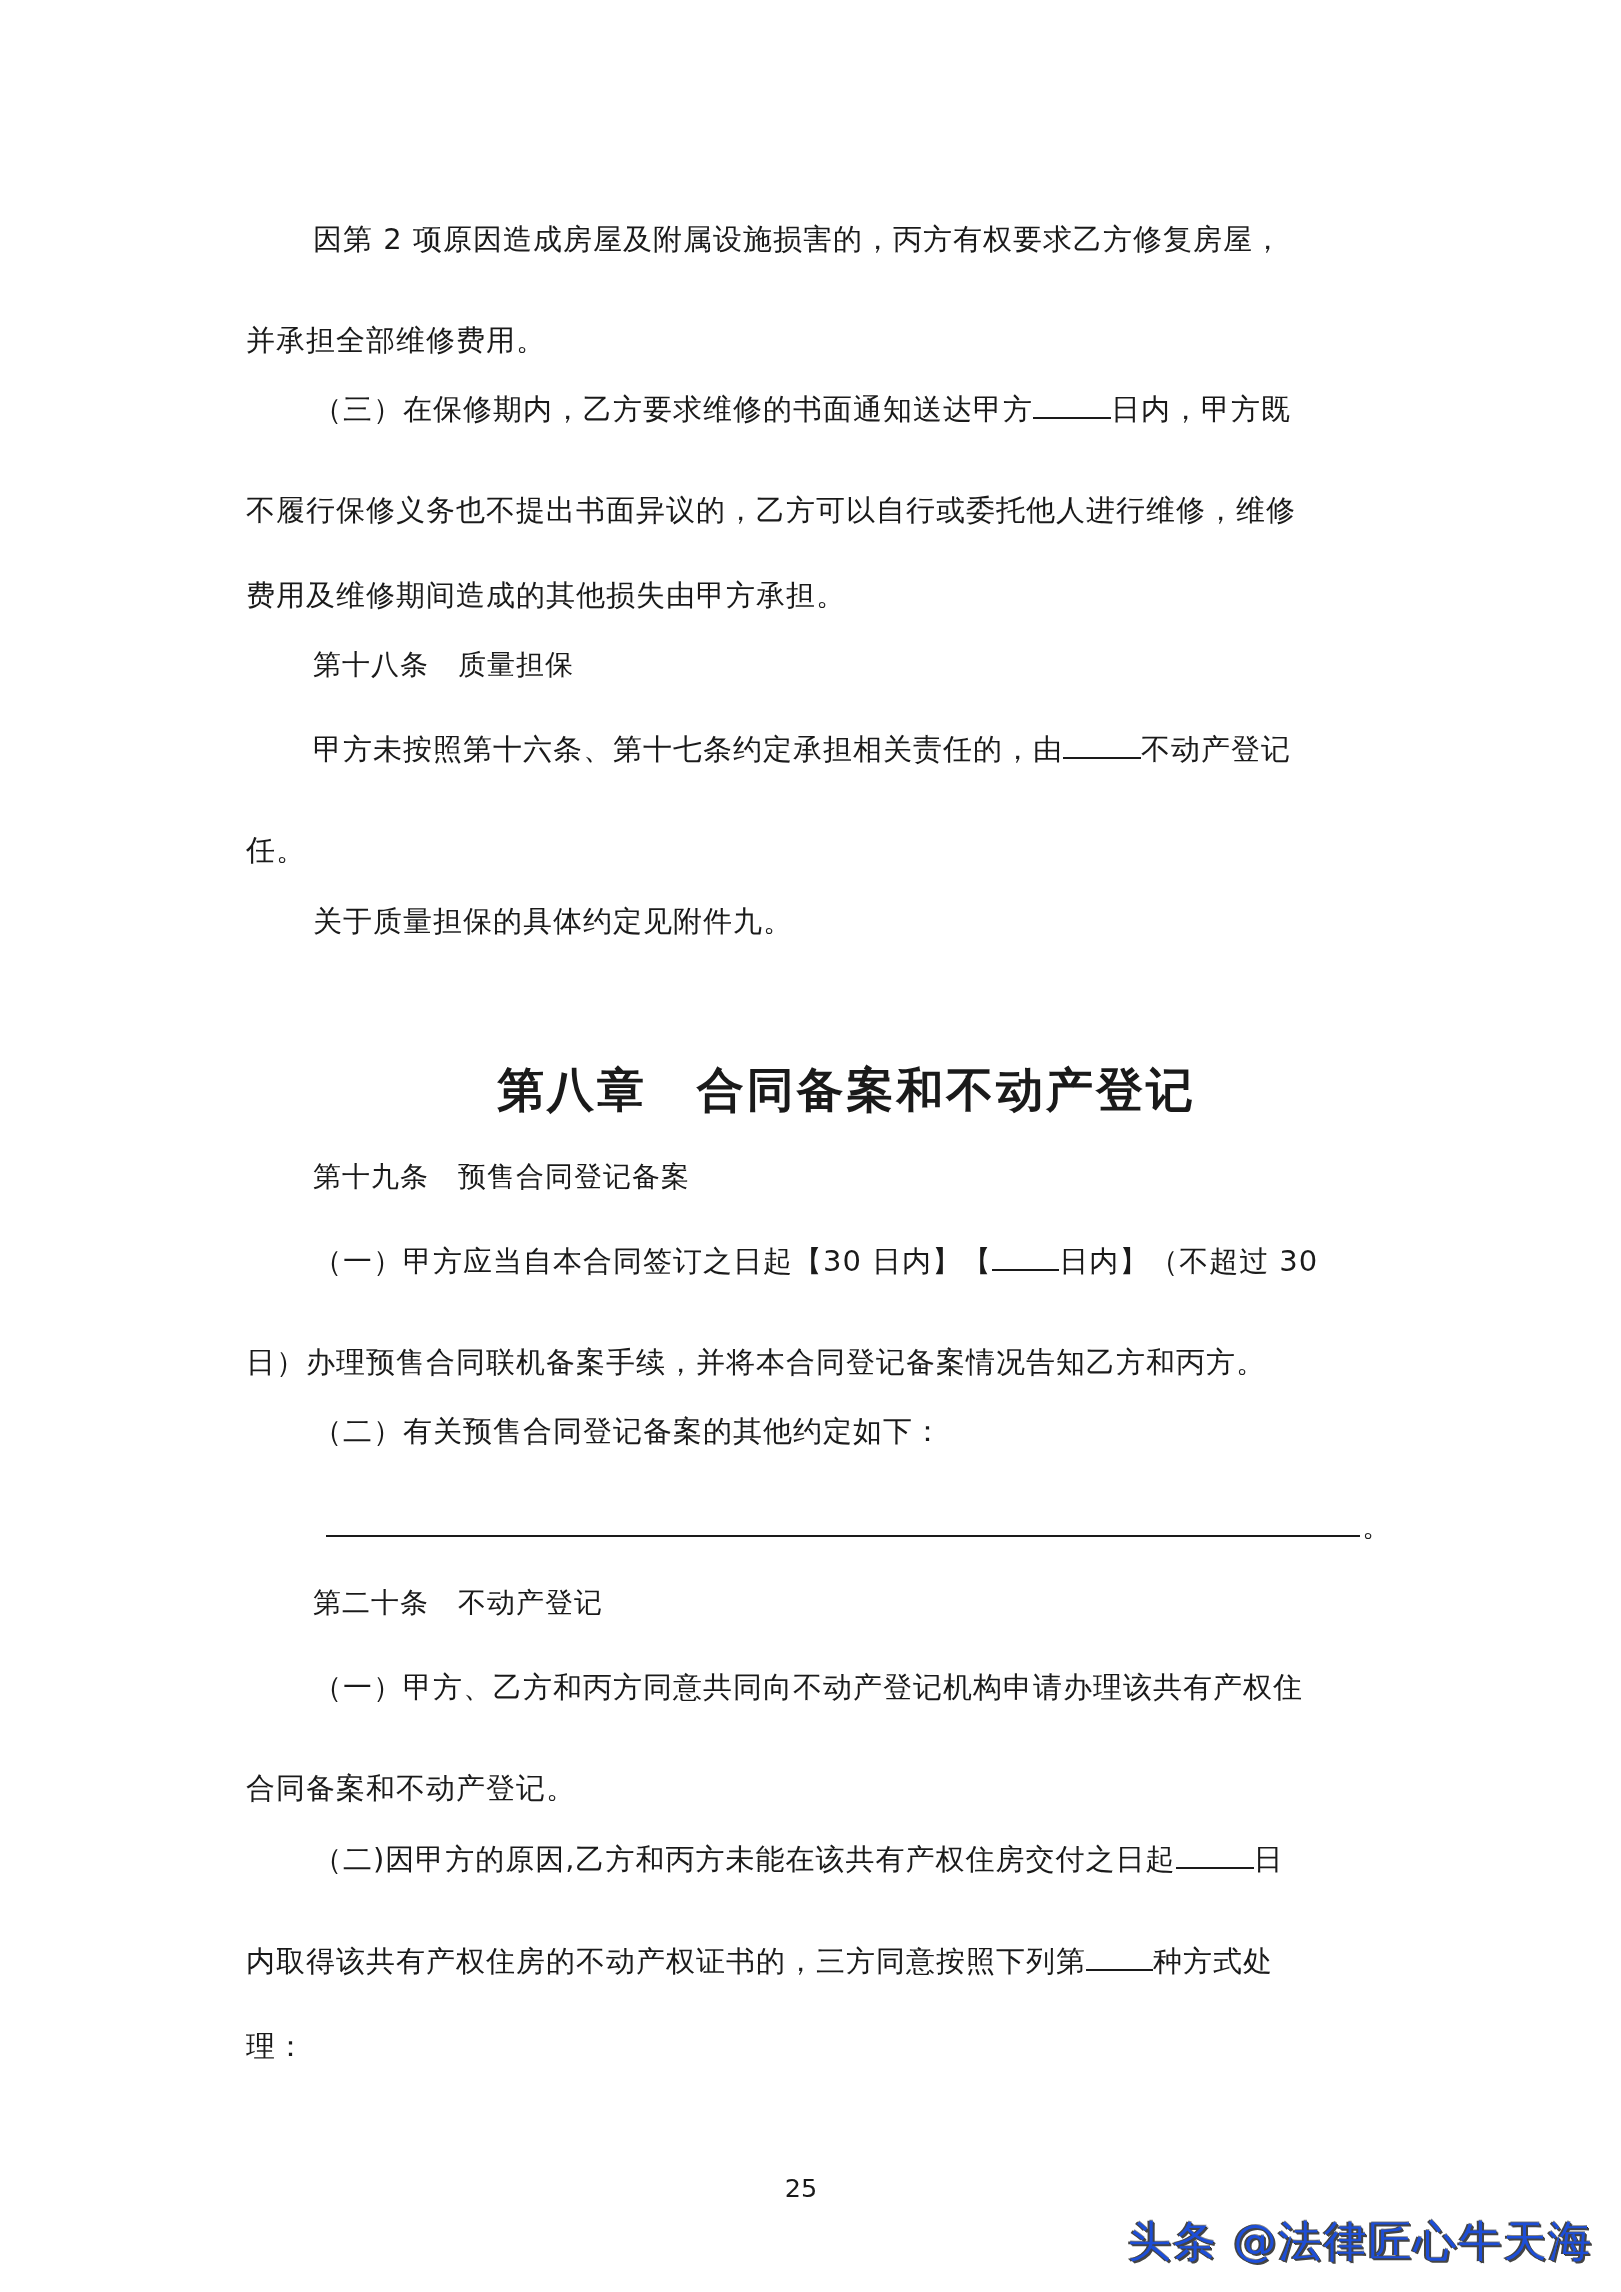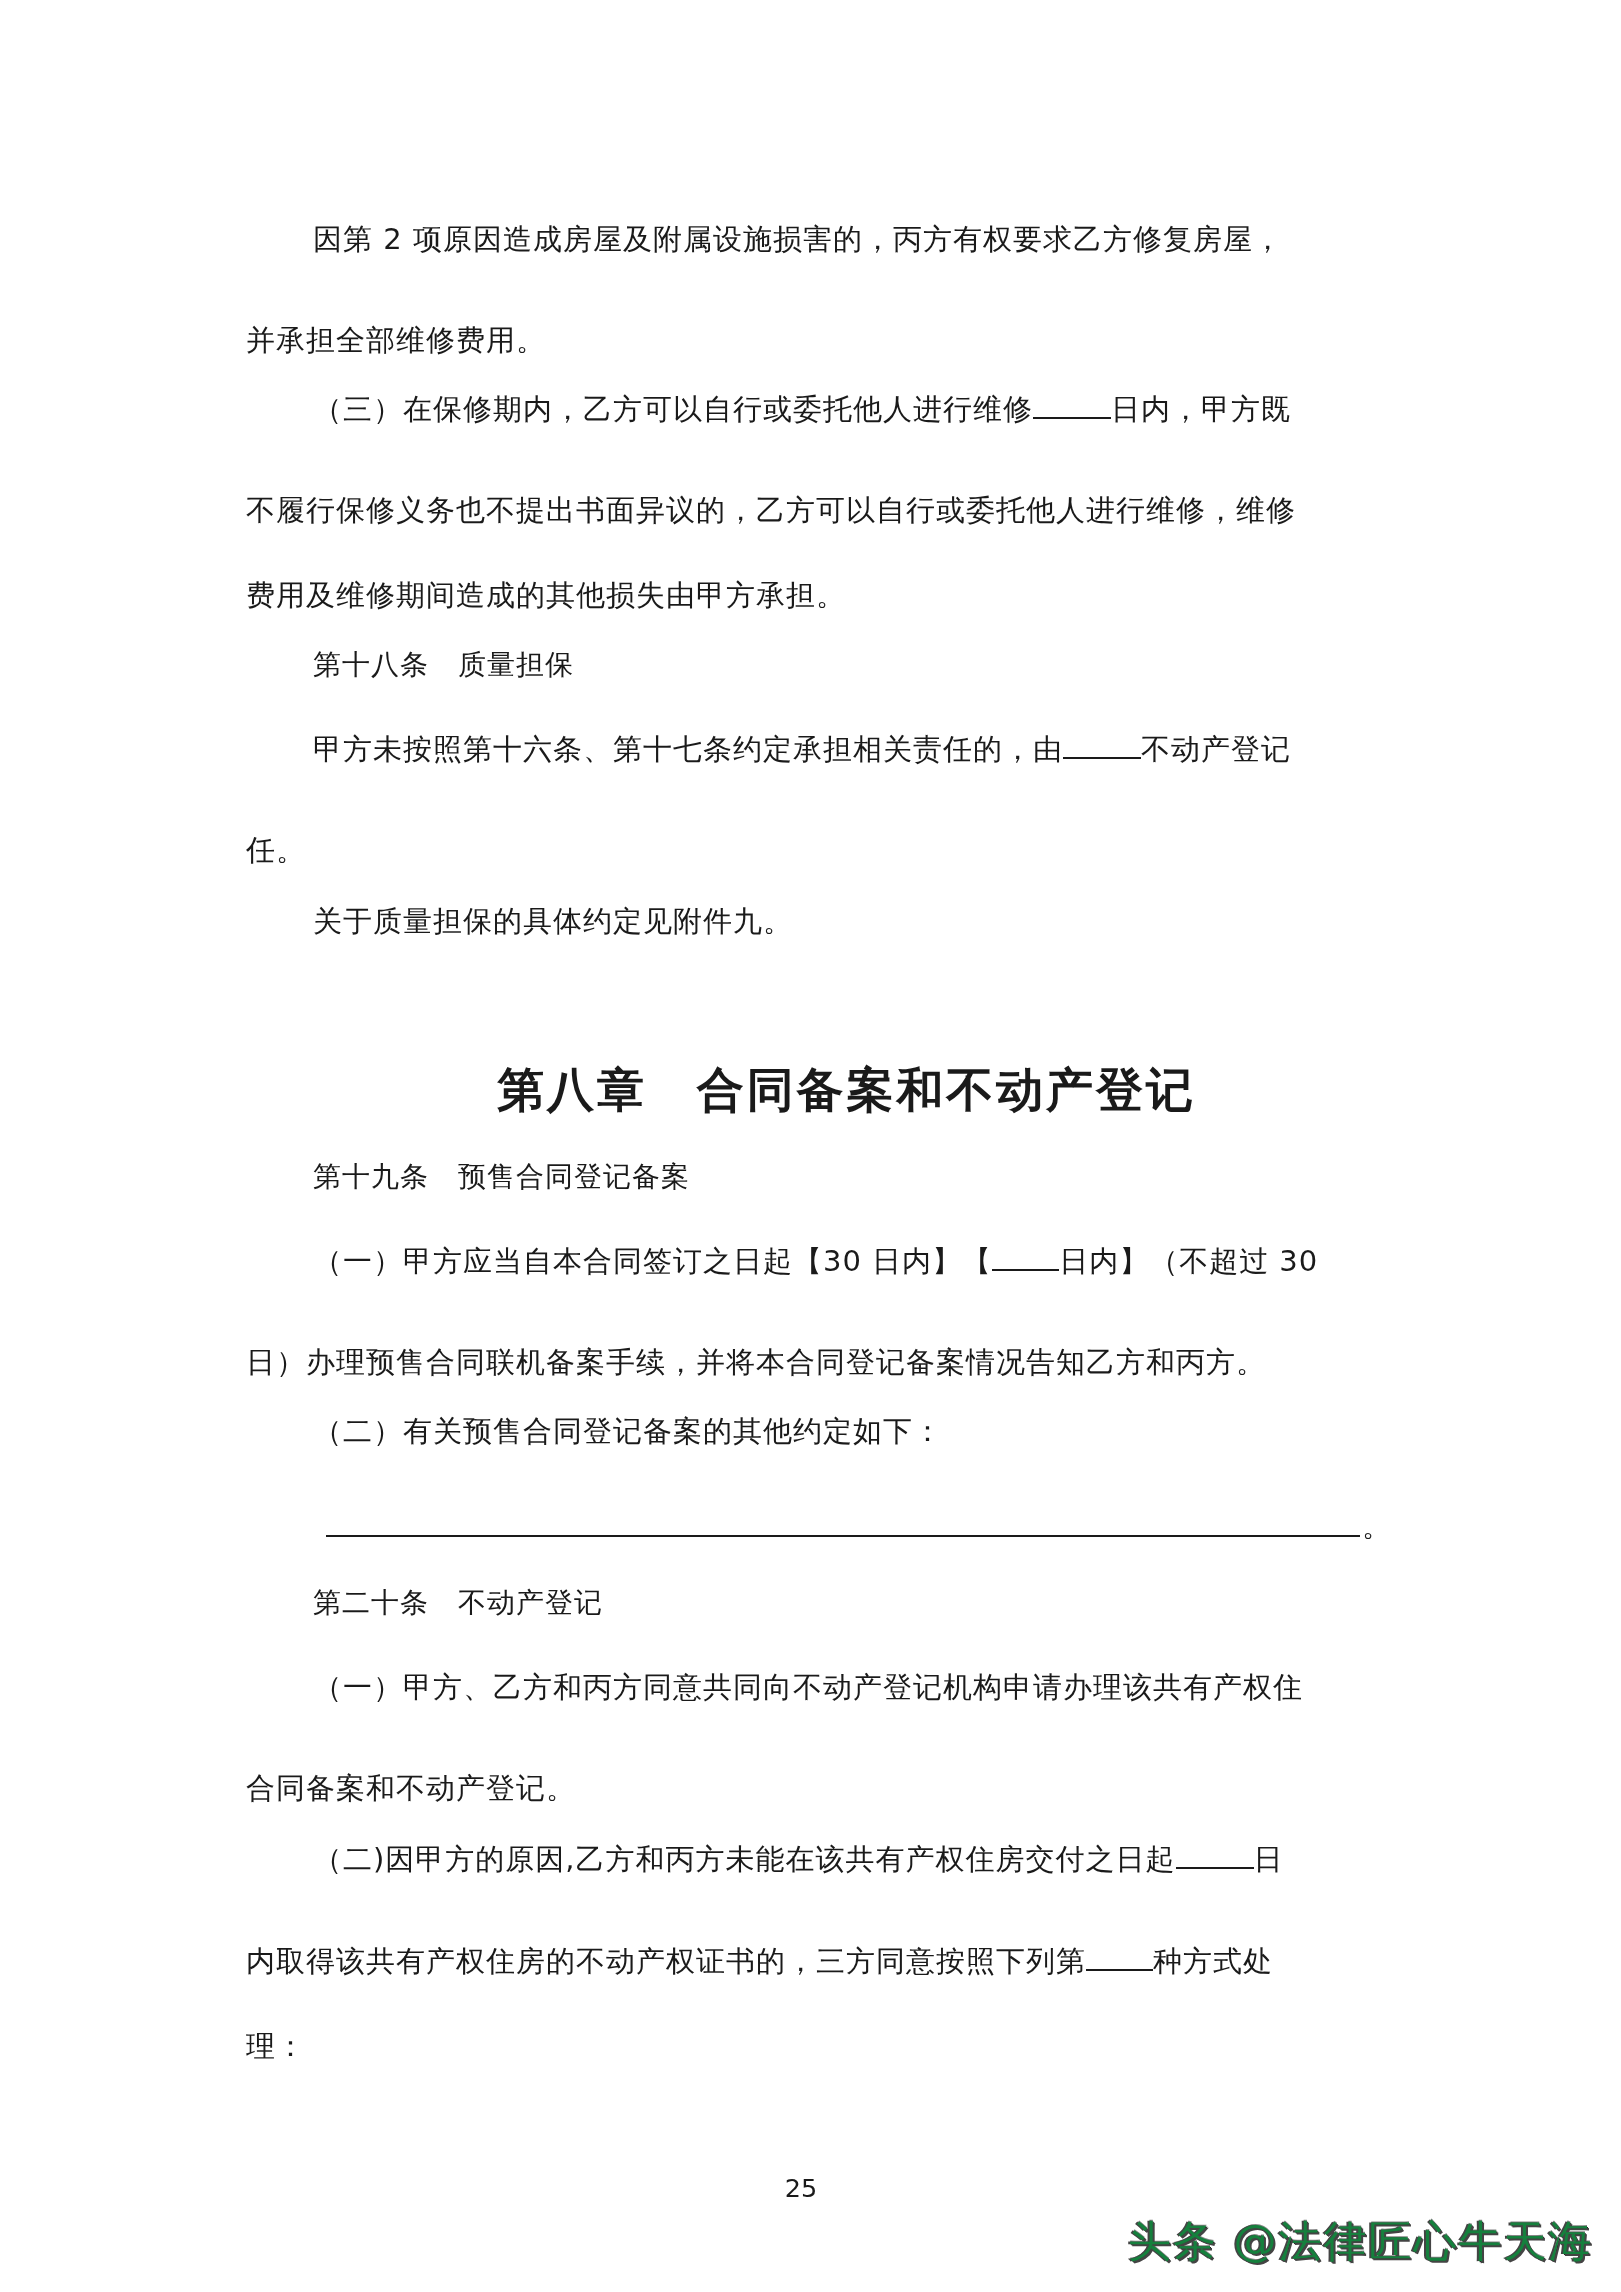--- a/index.html
+++ b/index.html
@@ -8,30 +8,30 @@
   .line { position:absolute; font-size:29px; line-height:39px; white-space:nowrap; letter-spacing:1px; }
   .indent { left:313px; }
   .flush { left:246px;margin-top:16px; }
   .bold { font-weight:normal; font-size:28px; }
   .title { position:absolute; left:0; width:1621px; text-align:center; font-size:47px; line-height:59px; font-weight:bold; letter-spacing:2.9px;padding-left:36px; }
   .blank { display:inline-block; border-bottom:2px solid #1a1a1a; height:27.4px; vertical-align:baseline; }
   .w5 { width:78px; } .w4 { width:67px; }
   .rule { position:absolute; left:326px; width:1034px; top:1535px; border-top:2px solid #1a1a1a; }
   .rule-end { position:absolute; left:1362px; top:1507px; font-size:29px; line-height:39px; }
   .pageno { position:absolute; left:0; width:1602px; text-align:center; top:2174px; font-size:25.5px; line-height:29px; }
-  .watermark { position:absolute; right:27.4px; top:2217px; font-size:43px; line-height:49px; color:#15803d;
+  .watermark { position:absolute; right:27.4px; top:2217px; font-size:43px; line-height:49px; color:#1d4ed8;
                text-shadow: -2px 0 #444, 2px 2px #444, 0 -1px #888, 1px 1px #222; letter-spacing:2px; }
 </style>
 </head>
 <body>
 
 <div class="line indent" style="top:220px">因第 2 项原因造成房屋及附属设施损害的，丙方有权要求乙方修复房屋，</div>
 <div class="line flush" style="top:305px">并承担全部维修费用。</div>
 <div class="line indent" style="top:390px">
-  <span>（三）在保修期内，乙方可以自行或委托他人进行维修</span><span class="blank w5"></span><span>日内，甲方既</span>
+  <span>（三）在保修期内，乙方要求维修的书面通知送达甲方</span><span class="blank w5"></span><span>日内，甲方既</span>
 </div>
 <div class="line flush" style="top:475px">不履行保修义务也不提出书面异议的，乙方可以自行或委托他人进行维修，维修</div>
 <div class="line flush" style="top:560px">费用及维修期间造成的其他损失由甲方承担。</div>
 
 <div class="line indent bold" style="top:645px">第十八条　质量担保</div>
 <div class="line indent" style="top:730px">
   <span>甲方未按照第十六条、第十七条约定承担相关责任的，由</span><span class="blank w5"></span><span>不动产登记</span>
 </div>
 <div class="line flush" style="top:815px">任。</div>
 <div class="line indent" style="top:902px">关于质量担保的具体约定见附件九。</div>

